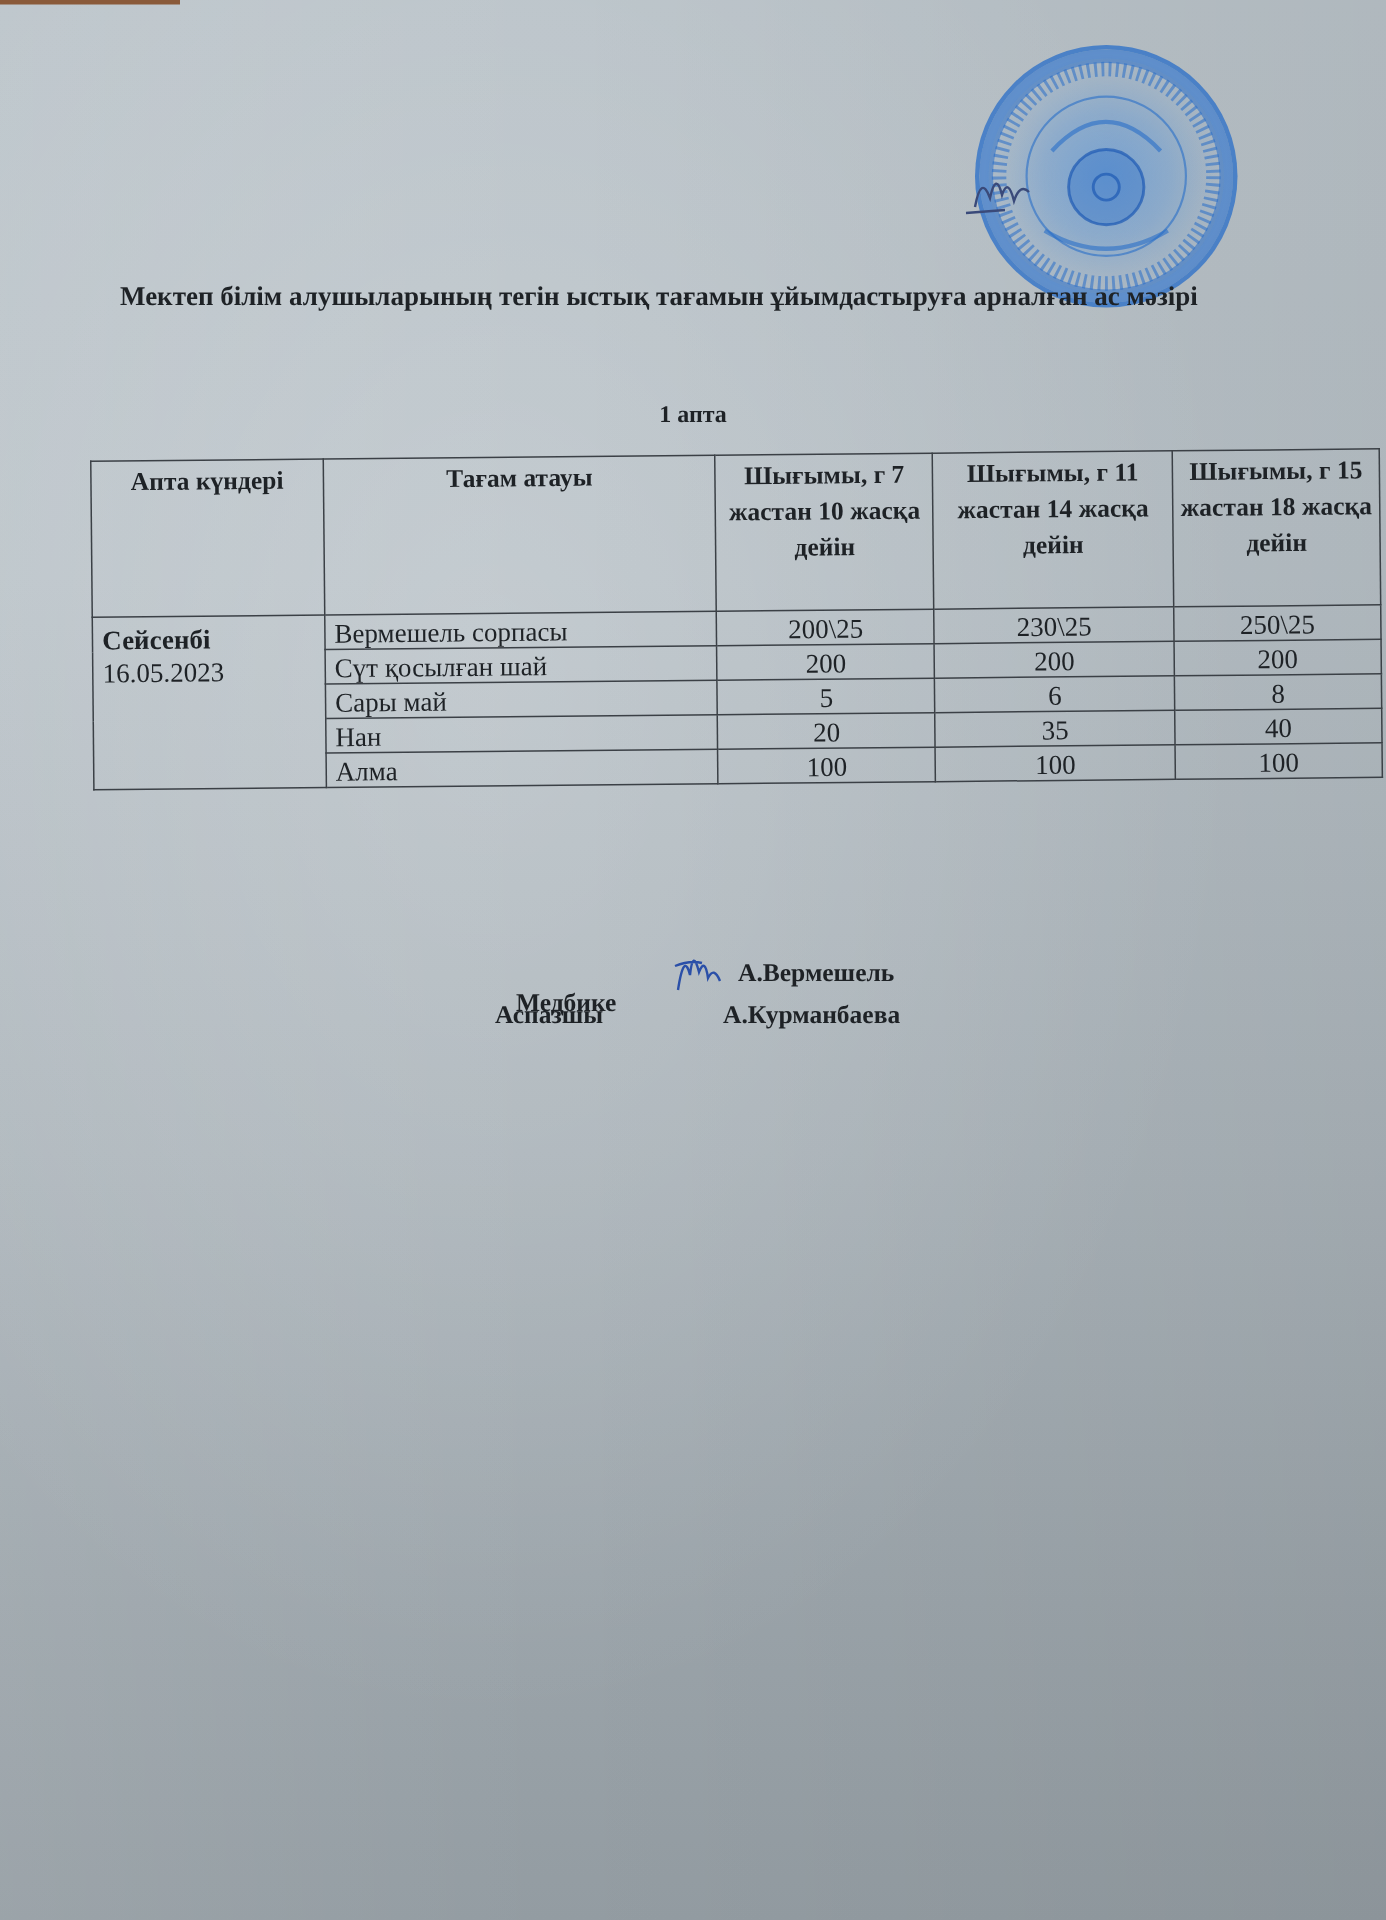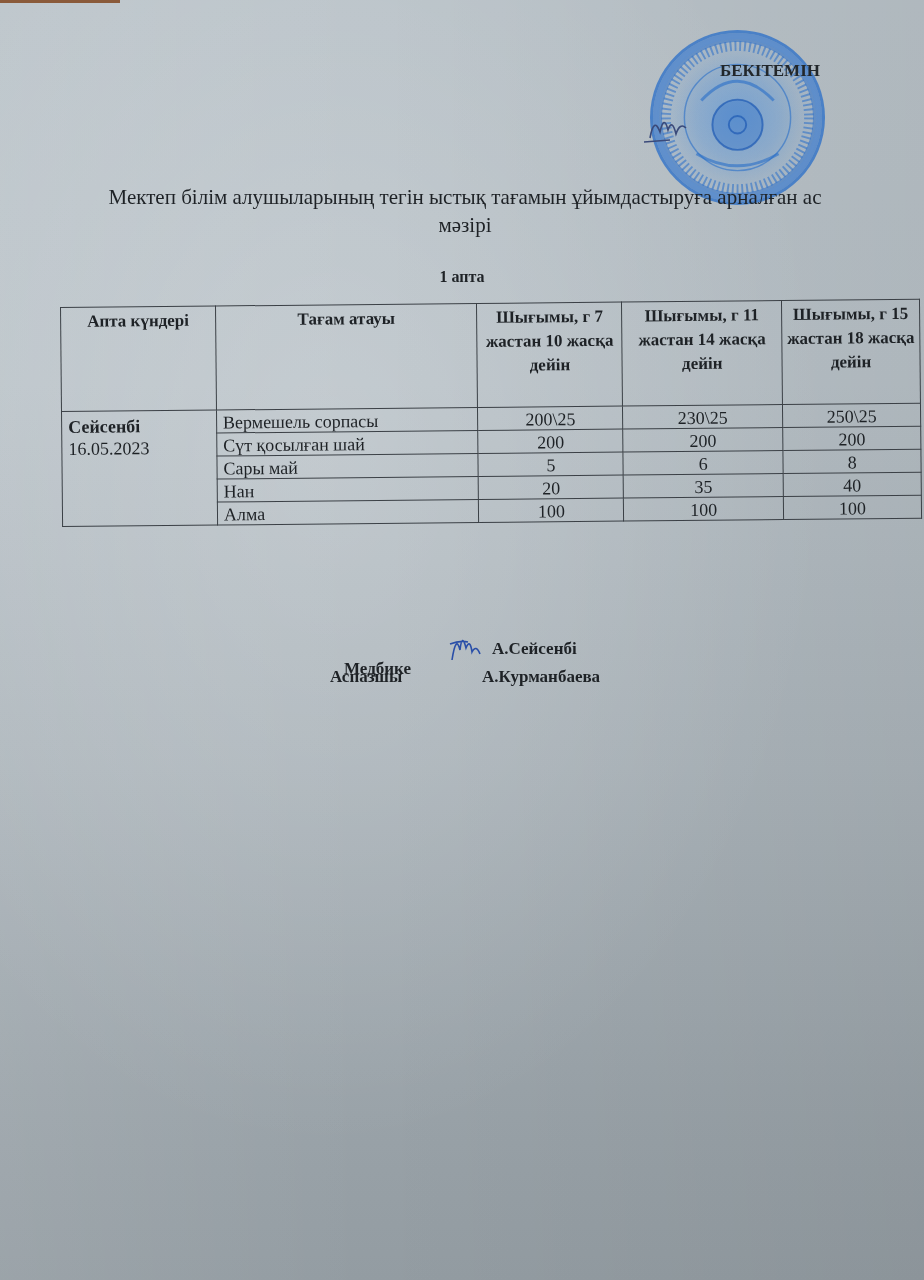--- a/index.html
+++ b/index.html
@@ -43,21 +43,21 @@
     .stamp-ring-text {
       position: absolute; left: 0; top: 0; width: 100%; height: 100%;
     }
     .signature-director {
       position: absolute; left: 640px; top: 110px; width: 60px; height: 40px;
     }
 
     
     .doc-title {
       position: absolute; left: 80px; top: 183px; width: 770px;
-      text-align: center; font-weight: normal; font-size: 21px; line-height: 28px;
+      font-weight: bold; font-size: 18px; line-height: 28px;
     }
     .week-label {
       position: absolute; left: 0; top: 268px; width: 924px;
       text-align: center; font-weight: bold; font-size: 16px;
     }
 
     
     .menu-table {
       position: absolute; left: 60px; top: 307px; width: 860px;
       border-collapse: collapse;
@@ -117,21 +117,20 @@
     <circle cx="87.5" cy="87.5" r="74" fill="none" stroke="rgba(40,110,200,0.55)" stroke-width="10" stroke-dasharray="2 3"></circle>
     <circle cx="87.5" cy="87.5" r="55" fill="none" stroke="rgba(40,110,200,0.6)" stroke-width="1.5"></circle>
     <circle cx="87.5" cy="95" r="26" fill="rgba(40,110,200,0.35)" stroke="rgba(30,90,180,0.7)" stroke-width="2"></circle>
     <circle cx="87.5" cy="95" r="9" fill="none" stroke="rgba(30,90,180,0.7)" stroke-width="2"></circle>
     <path d="M50 70 Q87 30 125 70" fill="none" stroke="rgba(40,110,200,0.6)" stroke-width="3"></path>
     <path d="M45 125 Q87 150 130 125" fill="none" stroke="rgba(40,110,200,0.6)" stroke-width="3"></path>
   </svg>
 </div>
 
 <div class="approval">
-  <span class="line title">БЕКІТЕМІН</span>
 </div>
 <svg class="signature-director" viewBox="0 0 60 40">
   <path d="M4 32 L30 30 M10 28 Q14 6 20 22 Q24 4 28 20 Q32 8 36 24 Q40 12 46 18" fill="none" stroke="#3a4a7a" stroke-width="1.6"></path>
 </svg>
 
 <div class="doc-title">Мектеп білім алушыларының тегін ыстық тағамын ұйымдастыруға арналған ас мәзірі</div>
 <div class="week-label">1 апта</div>
 
 <table class="menu-table">
   <thead>
@@ -180,19 +179,19 @@
     </tr>
   </tbody>
 </table>
 
 <div class="sign-block">
   <div class="sign-row row-nurse">
     <span class="sign-role">Медбике</span>
     <svg class="nurse-signature" viewBox="0 0 40 34">
       <path d="M6 30 Q10 4 14 20 Q16 2 20 18 Q24 8 26 22 Q30 14 34 24 M4 14 Q14 10 22 12" fill="none" stroke="#2a4fa8" stroke-width="1.6"></path>
     </svg>
-    <span class="sign-name">А.Сейсенбі</span>
+    <span class="sign-name">А.Вермешель</span>
   </div>
   <div class="sign-row row-cook">
     <span class="sign-role">Аспазшы</span>
     <span class="sign-name">А.Курманбаева</span>
   </div>
 </div>
 
 </body></html>

